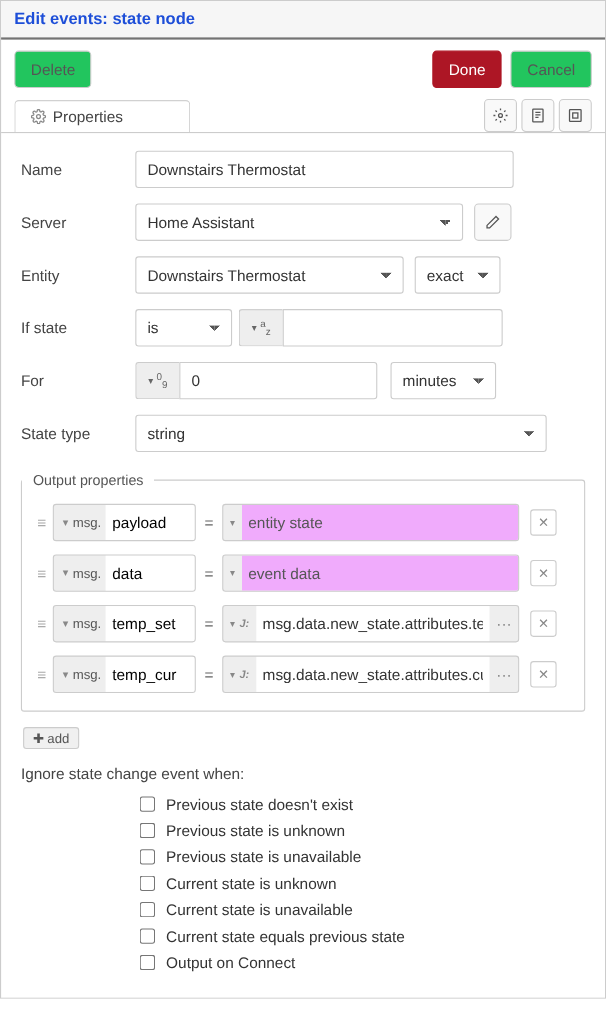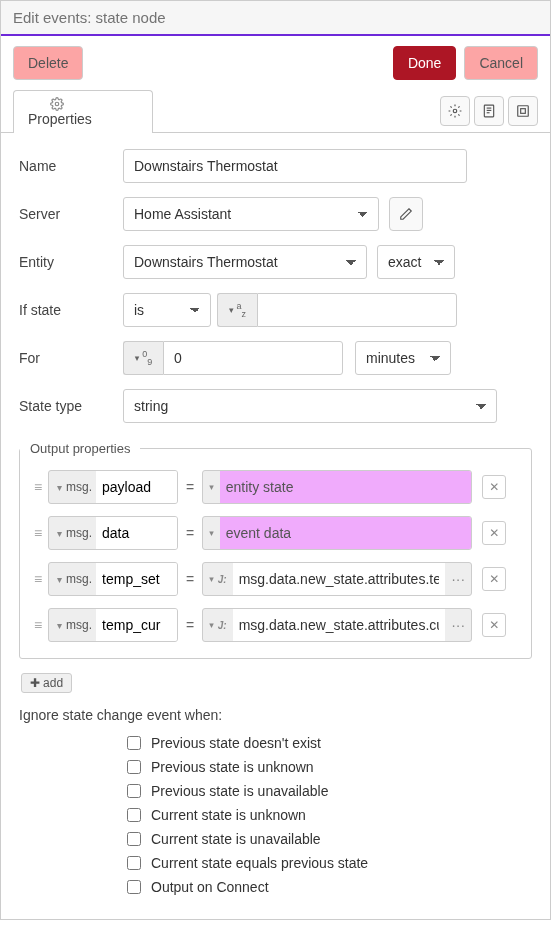--- a/index.html
+++ b/index.html
@@ -1,35 +1,35 @@
 <!DOCTYPE html>
 <html><head>
 <meta charset="utf-8">
 <style>
 * { box-sizing: border-box; margin: 0; padding: 0; }
 body { font-family: -apple-system, BlinkMacSystemFont, "Segoe UI", Helvetica, Arial, sans-serif; font-size: 14px; color: #333; background: #fff; width: 551px; }
 .editor { border: 1px solid #ccc; background: #fff; }
-.header { padding: 8px 12px; background: #f6f6f6; border-bottom: 2px solid #6d28d9; font-weight: 400; font-size: 15px; color: #737373; }
+.header { padding: 8px 12px; background: #f6f6f6; border-bottom: 2px solid #737373; font-weight: 700; font-size: 15px; color: #1d4ed8; }
 .btnrow { padding: 10px 12px; display: flex; align-items: center; }
-.btn { border: 1px solid #ccc; background: #fca5a5; padding: 8px 14px; border-radius: 4px; font-size: 14px; cursor: pointer; color: #555; }
+.btn { border: 1px solid #ccc; background: #22c55e; padding: 8px 14px; border-radius: 4px; font-size: 14px; cursor: pointer; color: #555; }
 .btn-done { background: #ad1625; color: #fff; border-color: #ad1625; }
 .spacer { flex: 1; }
 .btnrow .btn + .btn { margin-left: 8px; }
 .tabs { display: flex; align-items: center; padding: 0 12px; border-bottom: 1px solid #ccc; position: relative; }
-.tab { border: 1px solid #ccc; border-bottom: none; background: #fff; padding: 6px 60px 6px 14px; font-size: 14px; color: #444; border-radius: 4px 4px 0 0; margin-bottom: -1px; display: flex; align-items: center; flex-direction: column; }
+.tab { border: 1px solid #ccc; border-bottom: none; background: #fff; padding: 6px 60px 6px 14px; font-size: 14px; color: #444; border-radius: 4px 4px 0 0; margin-bottom: -1px; display: flex; align-items: center; }
 .tab .gear-small { margin-right: 6px; opacity: .7; }
 .tab-icons { margin-left: auto; display: flex; gap: 4px; }
 .icon-btn { border: 1px solid #ccc; background: #f9f9f9; width: 30px; height: 30px; border-radius: 4px; display: flex; align-items: center; justify-content: center; cursor: pointer; color: #555; }
 .form { padding: 16px 18px; }
 .row { display: flex; align-items: center; margin-bottom: 14px; }
 .label { width: 104px; color: #444; font-size: 14px; }
 .input, .select { border: 1px solid #ccc; background: #fff; height: 34px; border-radius: 3px; padding: 0 10px; font-size: 14px; color: #333; }
 .select { appearance: none; -webkit-appearance: none; background-image: linear-gradient(45deg, transparent 50%, #555 50%), linear-gradient(135deg, #555 50%, transparent 50%); background-position: calc(100% - 15px) 14px, calc(100% - 10px) 14px; background-size: 5px 5px, 5px 5px; background-repeat: no-repeat; padding-right: 26px; }
 .name-input { width: 344px; }
-.server-select { width: 256px; }
+.server-select { width: 298px; }
 .pencil-btn { margin-left: 10px; }
 .entity-select { width: 244px; margin-right: 10px; }
 .entity-mode { width: 78px; }
 .ifstate-select { width: 88px; margin-right: 6px; }
 .az-btn { border: 1px solid #ccc; background: #eee; height: 34px; width: 40px; display:flex; align-items:center; justify-content:center; border-radius: 3px 0 0 3px; color:#666; font-size:11px; border-right:none; }
 .ifstate-input { width: 200px; border-radius: 0 3px 3px 0; }
 .for-pre { border: 1px solid #ccc; background: #eee; height: 34px; width: 40px; display:flex; align-items:center; justify-content:center; border-radius: 3px 0 0 3px; color:#666; font-size:11px; border-right:none; }
 .for-input { width: 180px; border-radius: 0 3px 3px 0; margin-right: 12px; }
 .for-units { width: 96px; }
 .stype-select { width: 374px; }

